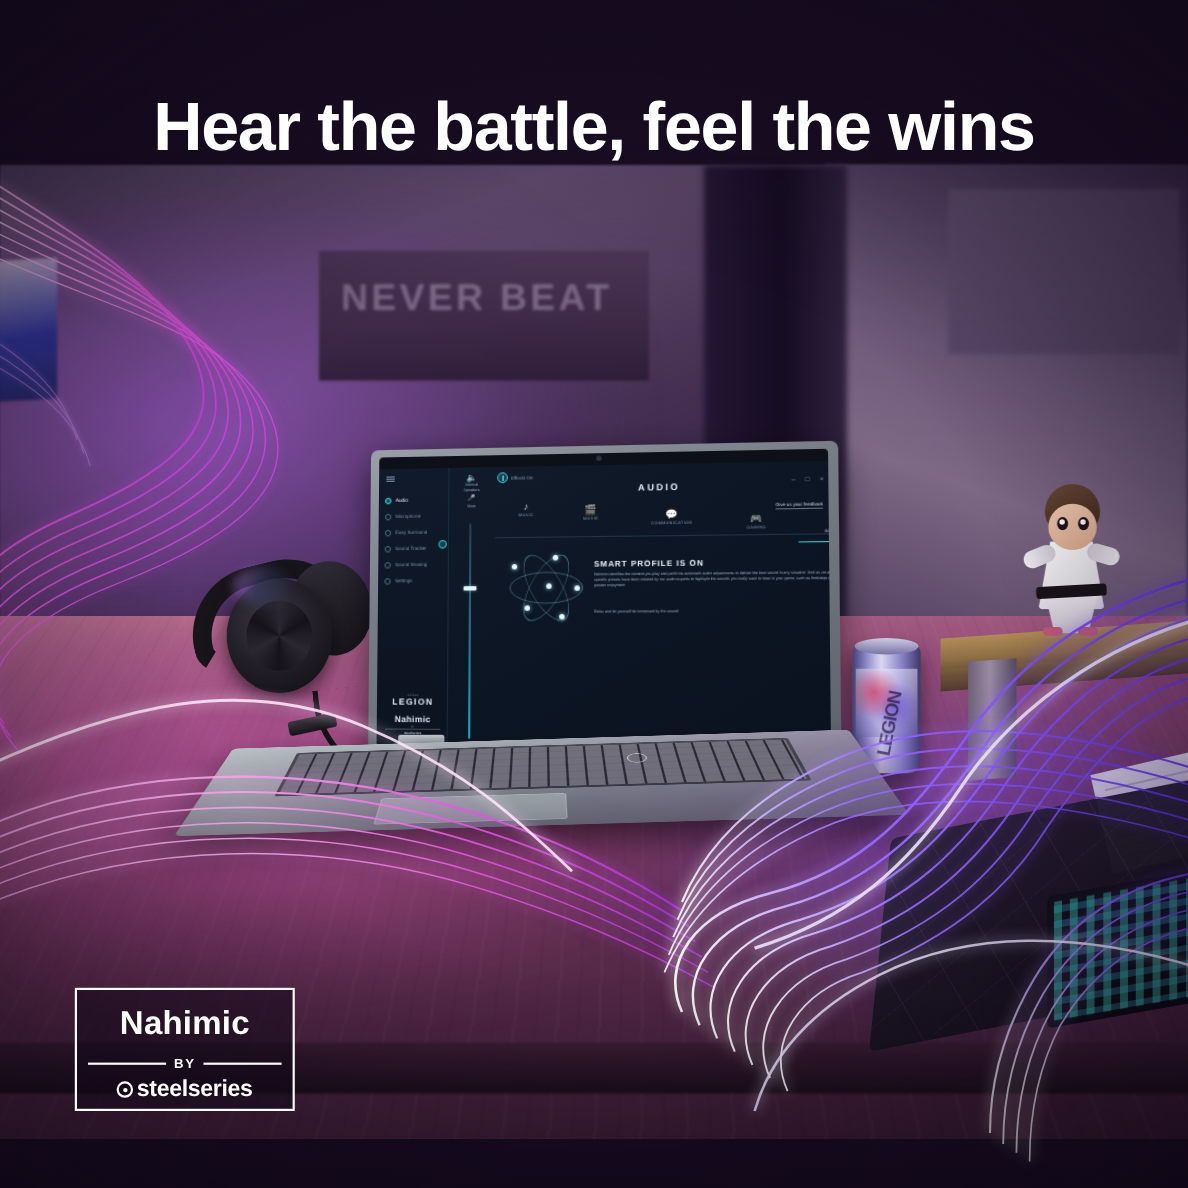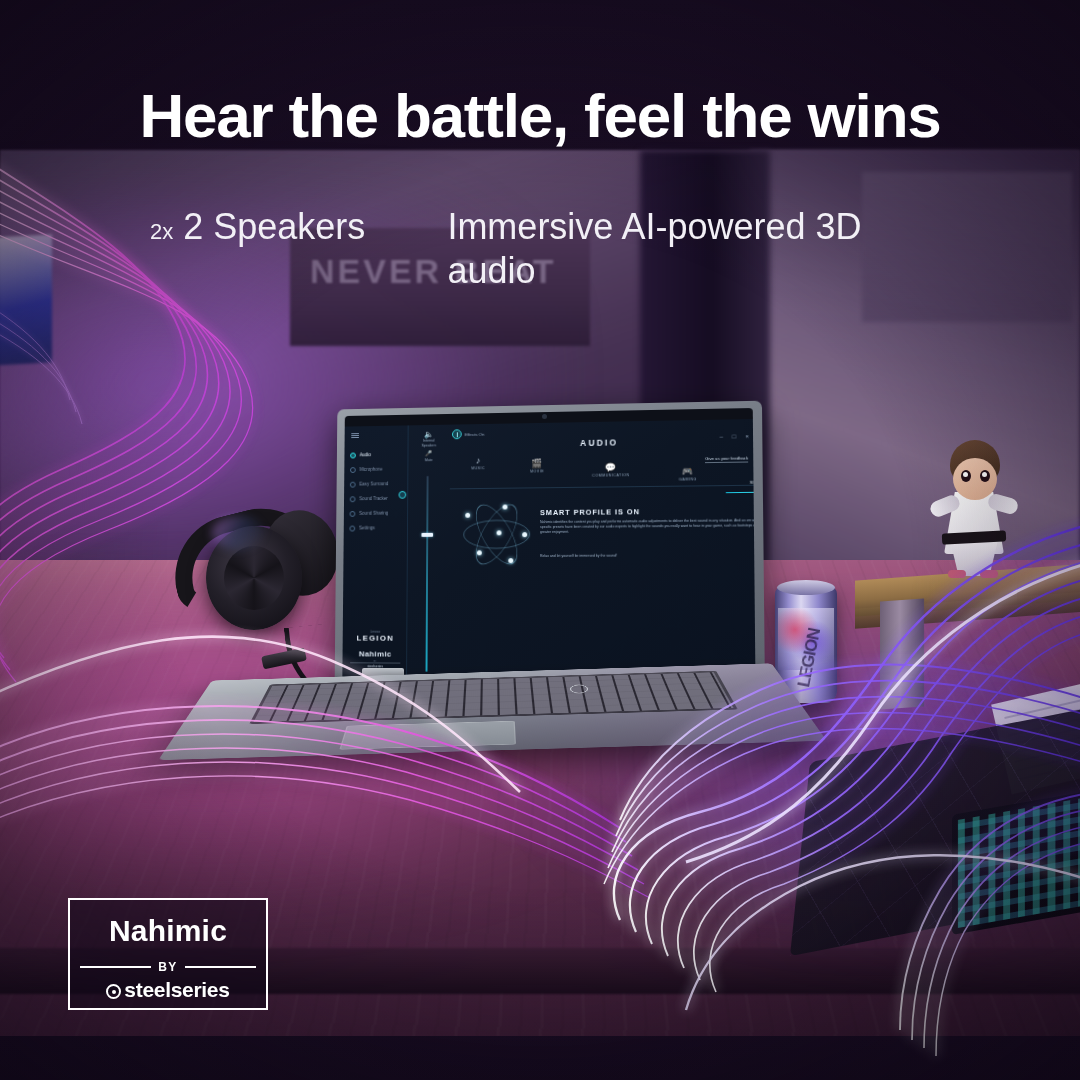--- a/index.html
+++ b/index.html
@@ -529,24 +529,20 @@
     <g filter="url(#glowS)" fill="none" stroke="#c98bf0" opacity=".55">
       <path d="M-20,300 C30,330 60,360 70,400" stroke-width="1"></path>
       <path d="M-20,312 C34,342 66,372 76,412" stroke-width="1"></path>
       <path d="M-20,324 C38,354 72,384 82,424" stroke-width="1"></path>
     </g>
   </svg>
 
   <div class="vignette"></div>
 
   <div class="headline">Hear the battle, feel the wins</div>
-  <div class="subs">
-    <div class="sub"><span class="sup">2x</span><span> 2 Speakers</span></div>
-    <div class="sub b">Immersive AI-powered 3D audio</div>
-  </div>
 
   <div class="logobox">
     <div class="nahimic">Nahimic</div>
     <div class="byrow">
       <span class="byline"></span>
       <span class="bytxt">BY</span>
       <span class="byline"></span>
     </div>
     <div class="steel"><span class="eye"></span><span>steelseries</span></div>
   </div>

